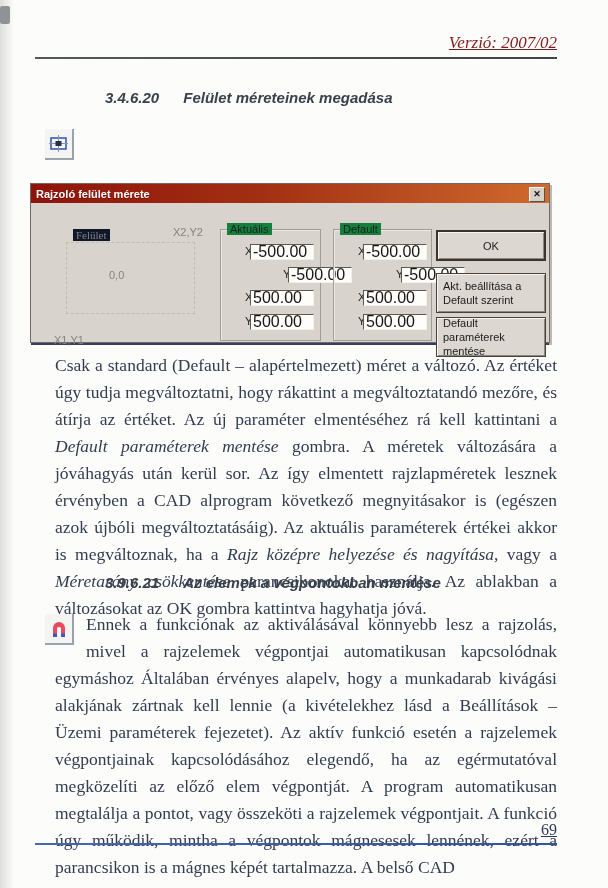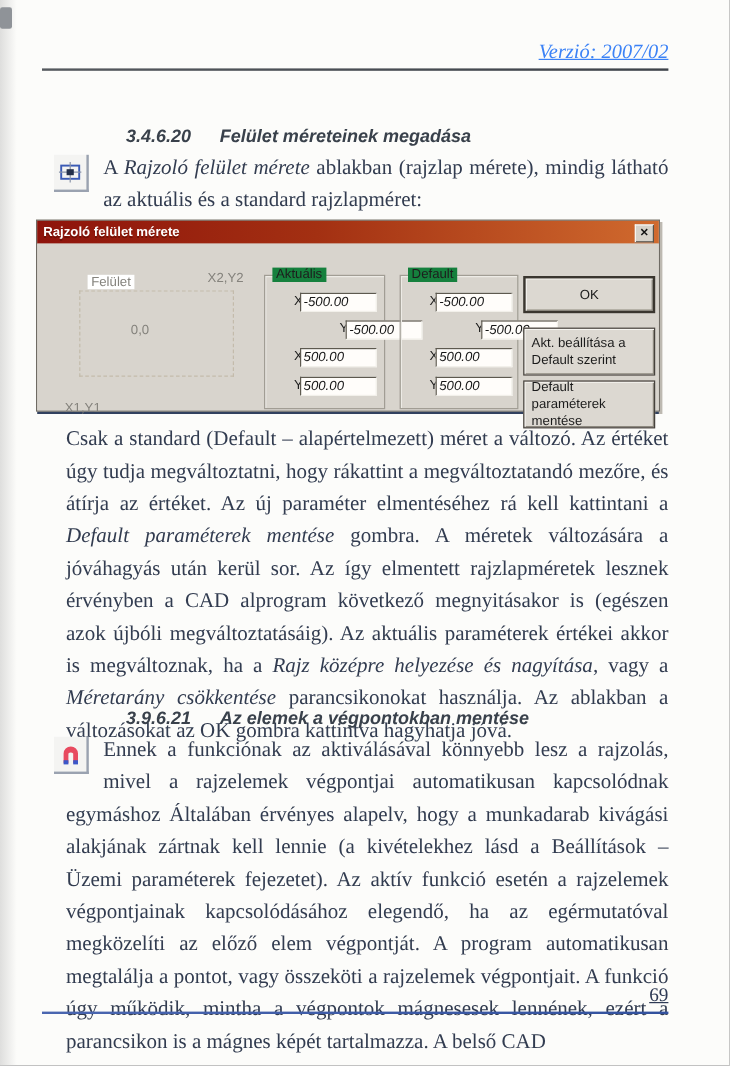--- a/index.html
+++ b/index.html
@@ -7,31 +7,31 @@
     position:relative;width:608px;height:888px;margin:0 auto;
     background:#fcfcfa;overflow:hidden;
     font-family:"Liberation Serif", serif;color:#323c50;
   }
   .scan-edge{position:absolute;left:0;top:0;bottom:0;width:14px;
     background:linear-gradient(to right,#dededd,rgba(255,255,255,0));}
   .corner-smudge{position:absolute;left:0;top:6px;width:10px;height:18px;background:#8f9398;border-radius:2px;}
 
   
   .version{position:absolute;top:33px;right:51px;font-size:17px;font-style:italic;
-    text-decoration:underline;color:#3b82f6;margin-left:37px;}
+    text-decoration:underline;color:#7f1d1d;margin-left:37px;}
   .header-rule{position:absolute;top:57px;left:35px;width:522px;height:2px;
     background:linear-gradient(to right,#55595e,#3e434a);}
   .footer-rule{position:absolute;top:843px;left:35px;width:522px;height:2px;
     background:linear-gradient(to right,#4a66b0,#32519e);}
   .page-number{position:absolute;top:821px;right:51px;font-size:16px;
     text-decoration:underline;color:#2e3a55;}
 
   
   .heading{position:absolute;left:105px;font-family:"Liberation Sans",sans-serif;
-    font-weight:bold;font-style:italic;font-size:15px;color:#39414b;margin-top:16px;}
+    font-weight:bold;font-style:italic;font-size:15px;color:#39414b;}
   .heading .h-num{margin-right:24px;}
   #heading1{top:89px;}
   #heading2{top:574px;}
 
   
   .para{position:absolute;left:55px;width:502px;font-size:17.5px;line-height:27px;
     text-align:justify;color:#323c50;}
   .para i{font-style:italic;}
   #para1{top:126px;}
   #para2{top:352px;}
@@ -56,37 +56,37 @@
   .close-btn{position:absolute;top:3px;right:4px;width:14px;height:13px;
     background:#d6d2ca;border:1px solid;border-color:#f7f6f2 #57534b #57534b #f7f6f2;
     font-size:9px;font-weight:bold;color:#111;display:flex;align-items:center;
     justify-content:center;line-height:1;}
   .dlg-body{position:absolute;left:0;top:19px;right:0;bottom:0;background:#d8d4cd;}
 
   
   .diag-rect{position:absolute;left:35px;top:39px;width:127px;height:70px;
     border:1px dashed #c3bbab;}
   .diag-label{position:absolute;color:#85837d;font-size:11px;}
-  .lbl-felulet{left:42px;top:26px;background:#ffffff;padding:0 3px;}
+  .lbl-felulet{left:42px;top:26px;background:#0f172a;padding:0 3px;font-family:Liberation Serif, serif;}
   .lbl-x2y2{left:142px;top:23px;}
   .lbl-00{left:78px;top:66px;}
   .lbl-x1y1{left:23px;top:105px;margin-top:26px;}
 
   
   .grp{position:absolute;top:26px;height:110px;border:1px solid #a19d94;
     box-shadow:inset 1px 1px 0 #edebe6;}
   .grp-aktualis{left:189px;width:99px;}
   .grp-default{left:302px;width:97px;}
   .grp-label{position:absolute;top:-7px;left:6px;background:#15803d;padding:0 3px;
     color:#1d1d1d;}
   .frow{position:absolute;left:0;width:100%;height:15px;}
   .flabel{position:absolute;left:24px;top:1px;color:#1d1d1d;}
   .finput{position:absolute;left:29px;top:0;width:60px;height:14px;background:#fffdfa;
     border:1px solid;border-color:#5d594f #f2f0ea #f2f0ea #5d594f;
-    font-size:11px;color:#151515;line-height:14px;padding-left:2px;overflow:hidden;font-style:italic;}
+    font-size:16px;color:#151515;line-height:14px;padding-left:2px;overflow:hidden;}
   .r1{top:14px;}.r2{top:37px;margin-left:38px;}.r3{top:60px;}.r4{top:84px;}
 
   
   .dlg-btn{position:absolute;left:405px;width:110px;background:#dcd8d1;
     border:1px solid #46423c;box-shadow:inset 1px 1px 0 #f6f5f1,inset -1px -1px 0 #8d897f;
     font-family:"Liberation Sans",sans-serif;font-size:11px;color:#1b1b1b;
     display:flex;align-items:center;box-sizing:border-box;padding:2px 6px;}
   .btn-ok{top:27px;height:31px;justify-content:center;border-width:2px;border-color:#3a362f;}
   .btn-akt{top:70px;height:40px;text-align:left;line-height:14px;}
   .btn-def{top:114px;height:40px;text-align:left;line-height:14px;}
@@ -106,21 +106,21 @@
   </div>
 
   <div class="para" id="para1">
     <span class="cmd-icon">
       <svg width="19" height="19" viewBox="0 0 19 19">
         <rect x="2" y="4" width="15" height="11" fill="none" stroke="#3b5bb5" stroke-width="1.6"></rect>
         <line x1="9.5" y1="1" x2="9.5" y2="18" stroke="#8a94a8" stroke-width="1"></line>
         <line x1="0" y1="9.5" x2="19" y2="9.5" stroke="#8a94a8" stroke-width="1"></line>
         <rect x="6.5" y="7" width="6" height="5" fill="#24304a"></rect>
       </svg>
-    </span><span><span>A </span><i>Rajzoló felület mérete</i><span> ablakban (rajzlap mérete), mindig látható az aktuális és a standard rajzlapméret:</span></span>
+    </span>
   </div>
 
   <div class="dialog">
     <div class="titlebar">
       <span class="titlebar-text">Rajzoló felület mérete</span>
     </div>
     <div class="close-btn">✕</div>
 
     <div class="dlg-body">
 

